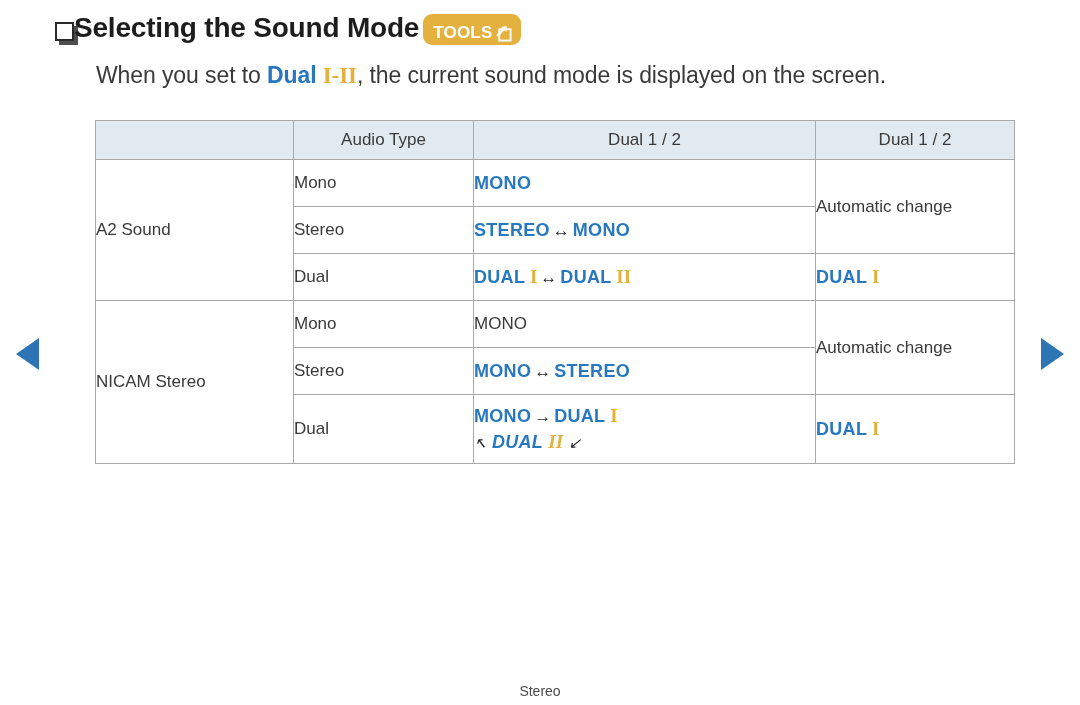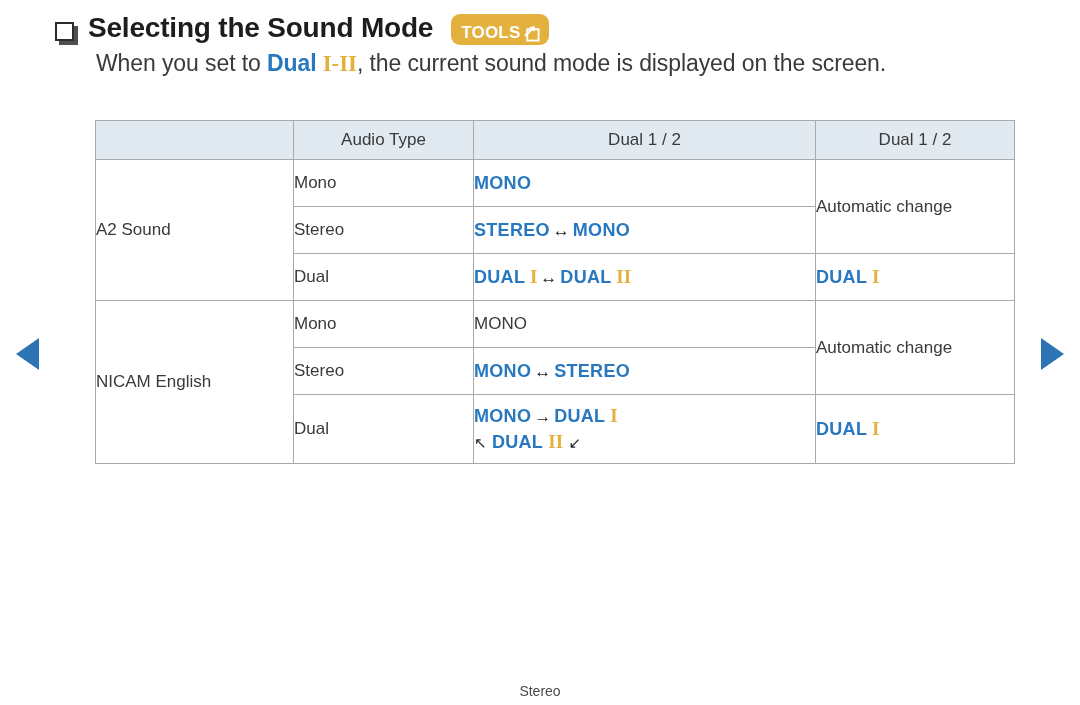--- a/index.html
+++ b/index.html
@@ -16,21 +16,20 @@
     overflow: hidden;
   }
 
   
   .page-head {
     position: absolute;
     left: 55px;
     top: 12px;
     display: flex;
     align-items: center;
-    gap: 14px;
   }
   .bullet-square {
     width: 19px;
     height: 19px;
     box-sizing: border-box;
     border: 2.5px solid #2b2b2b;
     background: #ffffff;
     box-shadow: 4px 4px 0 0 #4f4f4f;
     margin-top: 6px;
     flex: none;
@@ -63,21 +62,21 @@
     width: 17px;
     height: 17px;
     position: relative;
     top: 1px;
   }
 
   
   .intro-line {
     position: absolute;
     left: 96px;
-    top: 50px;
+    top: 62px;
     font-size: 23px;
     color: #3a3a3a;
     white-space: nowrap;
     letter-spacing: -0.1px;
   }
   .kw-blue {
     color: #2878c0;
     font-weight: bold;
   }
   .kw-gold {
@@ -141,20 +140,21 @@
     font-family: "Liberation Serif", serif;
     font-weight: bold;
     font-size: 19px;
   }
   .cycle {
     line-height: 1.35;
   }
   .cycle-l2 {
     display: block;
     letter-spacing: 0.3px;
+    font-style: italic;
   }
   .diag {
     color: #1f1f1f;
     font-size: 15px;
     font-weight: normal;
   }
 
   
   .nav-arrow {
     position: absolute;
@@ -249,21 +249,21 @@
         <span class="gold-rn">I</span><span class="arrow">↔</span><span class="val-blue">DUAL</span>
         <span class="gold-rn">II</span>
       </td>
       <td>
         <span class="val-blue">DUAL</span>
         <span class="gold-rn">I</span>
       </td>
     </tr>
 
     <tr class="row-std">
-      <td class="cell-group" rowspan="3">NICAM English</td>
+      <td class="cell-group" rowspan="3">NICAM Stereo</td>
       <td>Mono</td>
       <td>
         <span class="val-plain">MONO</span>
       </td>
       <td rowspan="2">
         <span class="val-plain">Automatic change</span>
       </td>
     </tr>
     <tr class="row-std">
       <td>Stereo</td>

